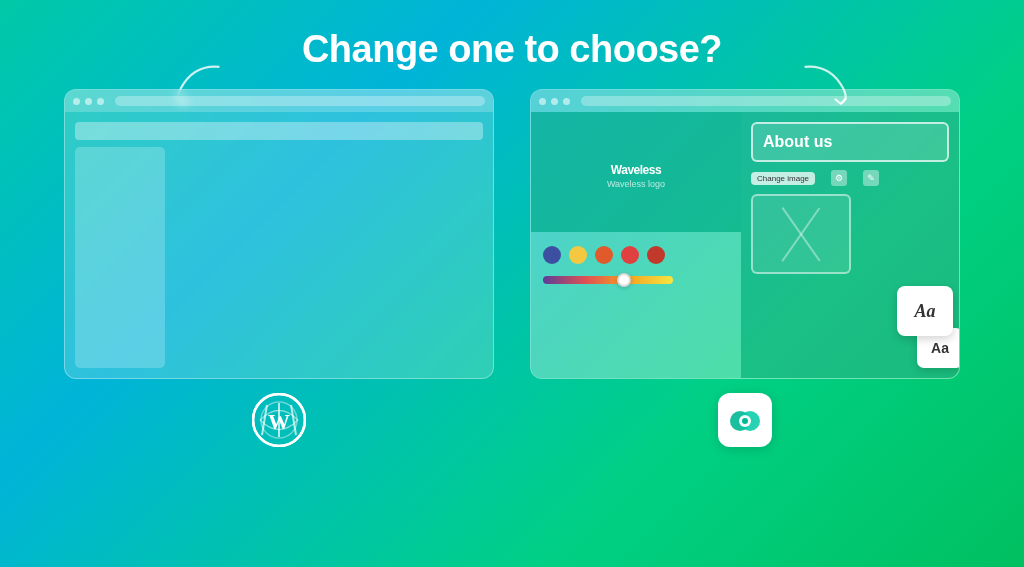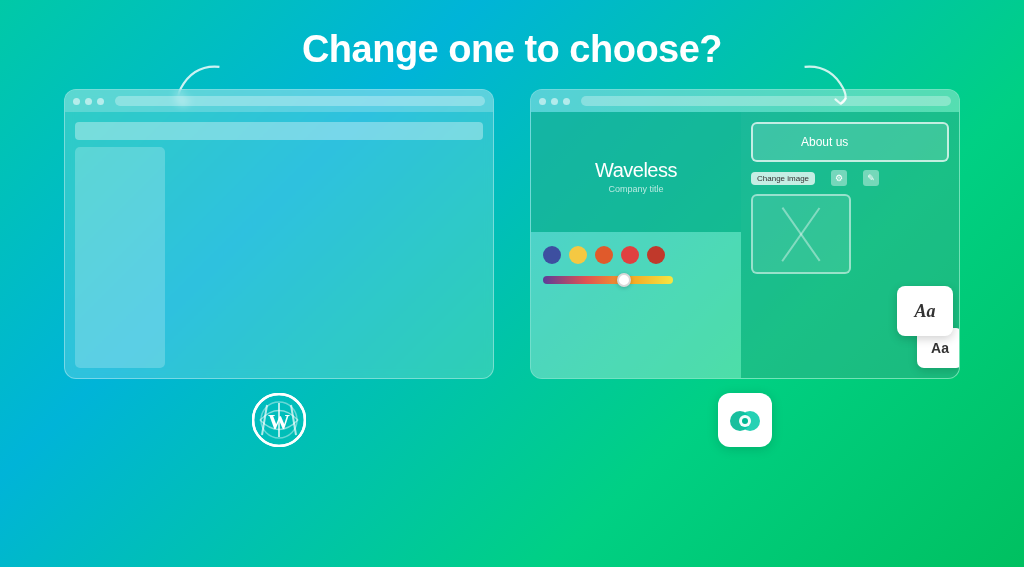--- a/index.html
+++ b/index.html
@@ -217,22 +217,22 @@
       height: 120px;
       background: rgba(0,160,120,0.45);
       display: flex;
       flex-direction: column;
       align-items: center;
       justify-content: center;
       gap: 2px;
     }
     .builder-logo-text {
       color: white;
-      font-size: 20px;
-      font-weight: 400;
+      font-size: 12px;
+      font-weight: 700;
       letter-spacing: -0.5px;
       margin-top: 8px;
     }
     .builder-logo-sub {
       color: rgba(255,255,255,0.7);
       font-size: 9px;
     }
     .builder-color-panel {
       flex: 1;
       background: rgba(255,255,255,0.18);
@@ -290,23 +290,22 @@
       border: 2px solid rgba(255,255,255,0.7);
       border-radius: 6px;
       height: 40px;
       display: flex;
       align-items: center;
       padding: 0 10px;
       background: rgba(255,255,255,0.15);
     }
     .about-text {
       color: white;
-      font-size: 12px;
-      font-weight: 400;
-      margin-left: 38px;
+      font-size: 16px;
+      font-weight: 700;
     }
     .change-image-toolbar {
       display: flex;
       align-items: center;
       gap: 16px;
     }
     .change-image-btn {
       background: rgba(255,255,255,0.75);
       border-radius: 4px;
       padding: 2px 6px;
@@ -480,21 +479,21 @@
         <div class="dot"></div>
         <div class="dot"></div>
         <div class="dot"></div>
         <div class="browser-address"></div>
       </div>
       <div class="builder-body">
 
         <div class="builder-left">
           <div class="builder-hero">
             <span class="builder-logo-text">Waveless</span>
-            <span class="builder-logo-sub">Company title</span>
+            <span class="builder-logo-sub">Waveless logo</span>
           </div>
           <div class="builder-color-panel">
             <div class="color-dots">
               <div class="color-dot" style="background:#3d4fa0;"></div>
               <div class="color-dot" style="background:#f5c842;"></div>
               <div class="color-dot" style="background:#e05a2b;"></div>
               <div class="color-dot" style="background:#e04040;"></div>
               <div class="color-dot" style="background:#c0392b;"></div>
             </div>
             <div class="color-slider-row">

